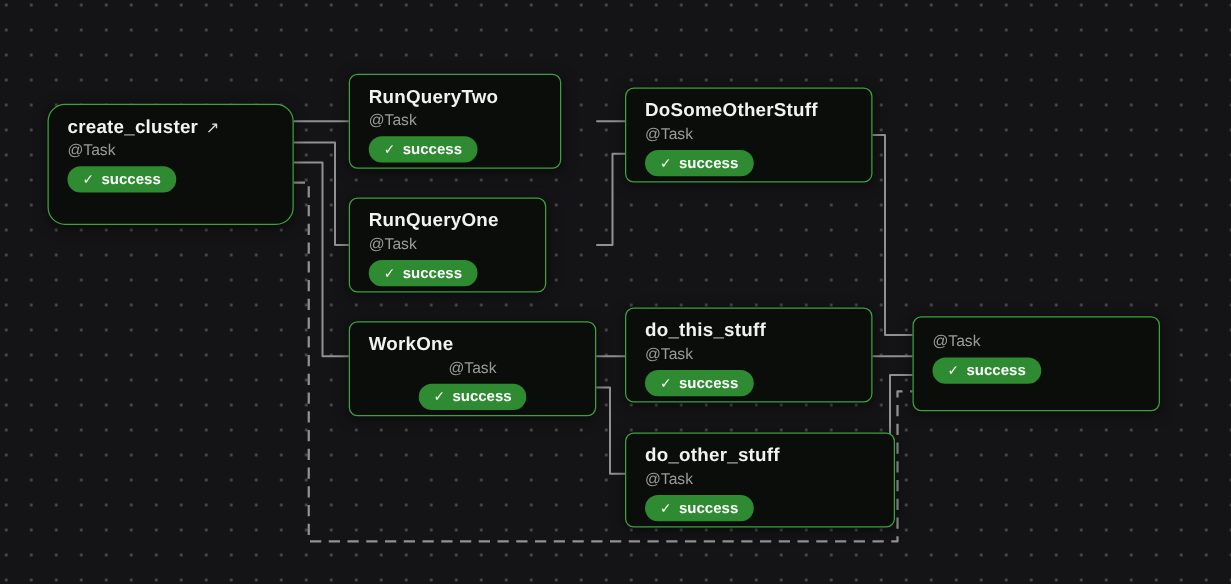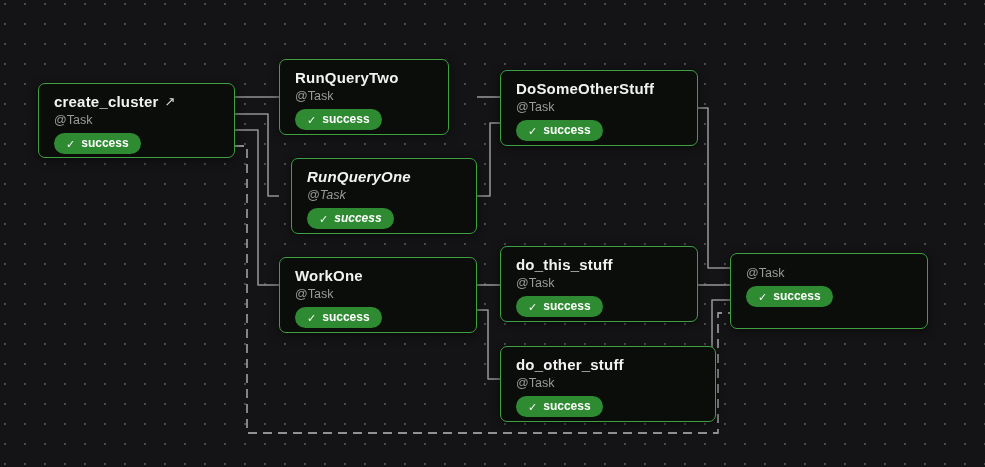--- a/index.html
+++ b/index.html
@@ -56,21 +56,21 @@
       <polyline points="477,97 500,97"></polyline>
       <polyline points="477,196 490,196 490,123 500,123"></polyline>
       <polyline points="477,285 500,285"></polyline>
       <polyline points="477,310 488,310 488,379 500,379"></polyline>
       <polyline points="698,108 708,108 708,268 730,268"></polyline>
       <polyline points="698,285 730,285"></polyline>
       <polyline points="698,379 712,379 712,300 730,300"></polyline>
       <polyline points="235,146 247,146 247,433 718,433 718,313 730,313" class="dashed"></polyline>
     </svg>
   <div id="nodes">
-      <div class="node" style="left: 38px; top: 83px; width: 197px; height: 75px;">
+      <div class="node" style="left: 38px; top: 83px; width: 197px; height: 97px; border-radius: 14px;">
     <div class="title">
       <span class="t">create_cluster</span>
       <span class="arrow">↗</span>
     </div>
     <div class="type">@Task</div>
     <div class="badge">
       <span class="check">✓</span>
       <span class="s">success</span>
     </div>
   </div>
@@ -78,32 +78,32 @@
     <div class="title">
       <span class="t">RunQueryTwo</span>
 
     </div>
     <div class="type">@Task</div>
     <div class="badge">
       <span class="check">✓</span>
       <span class="s">success</span>
     </div>
   </div>
-      <div class="node" style="left: 291px; top: 158px; width: 186px; height: 76px; font-style: italic;">
+      <div class="node" style="left: 279px; top: 158px; width: 158px; height: 76px;">
     <div class="title">
       <span class="t">RunQueryOne</span>
 
     </div>
     <div class="type">@Task</div>
     <div class="badge">
       <span class="check">✓</span>
       <span class="s">success</span>
     </div>
   </div>
-      <div class="node" style="left: 279px; top: 257px; width: 198px; height: 76px;">
+      <div class="node" style="left: 279px; top: 257px; width: 198px; height: 76px; text-align: center;">
     <div class="title">
       <span class="t">WorkOne</span>
 
     </div>
     <div class="type">@Task</div>
     <div class="badge">
       <span class="check">✓</span>
       <span class="s">success</span>
     </div>
   </div>

